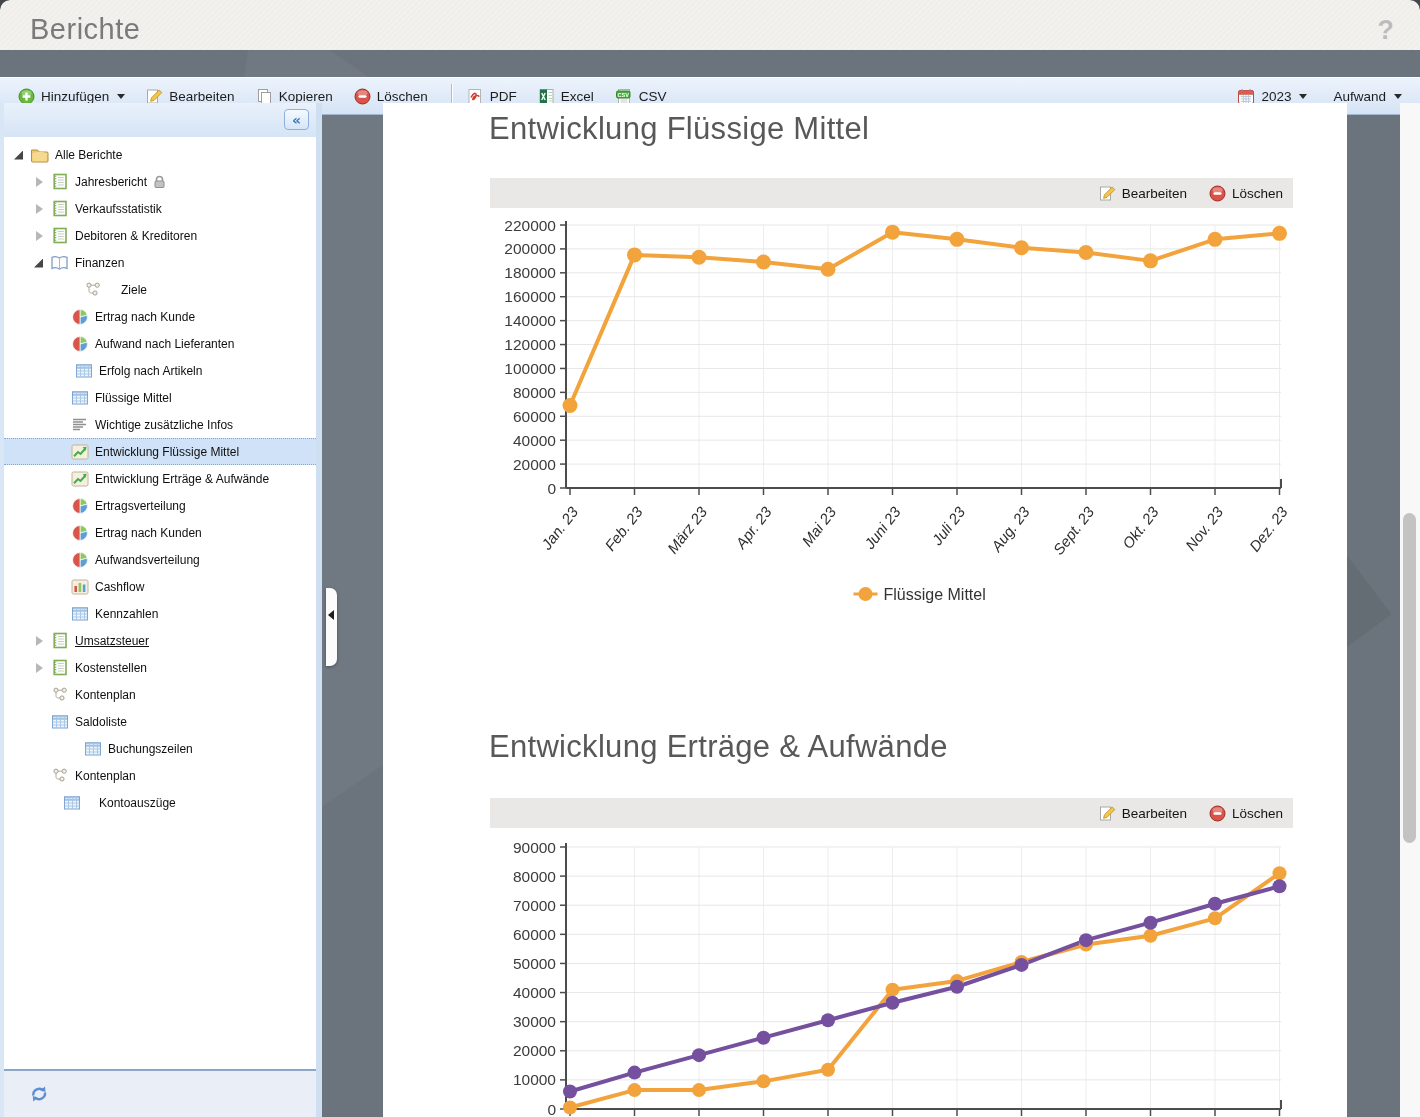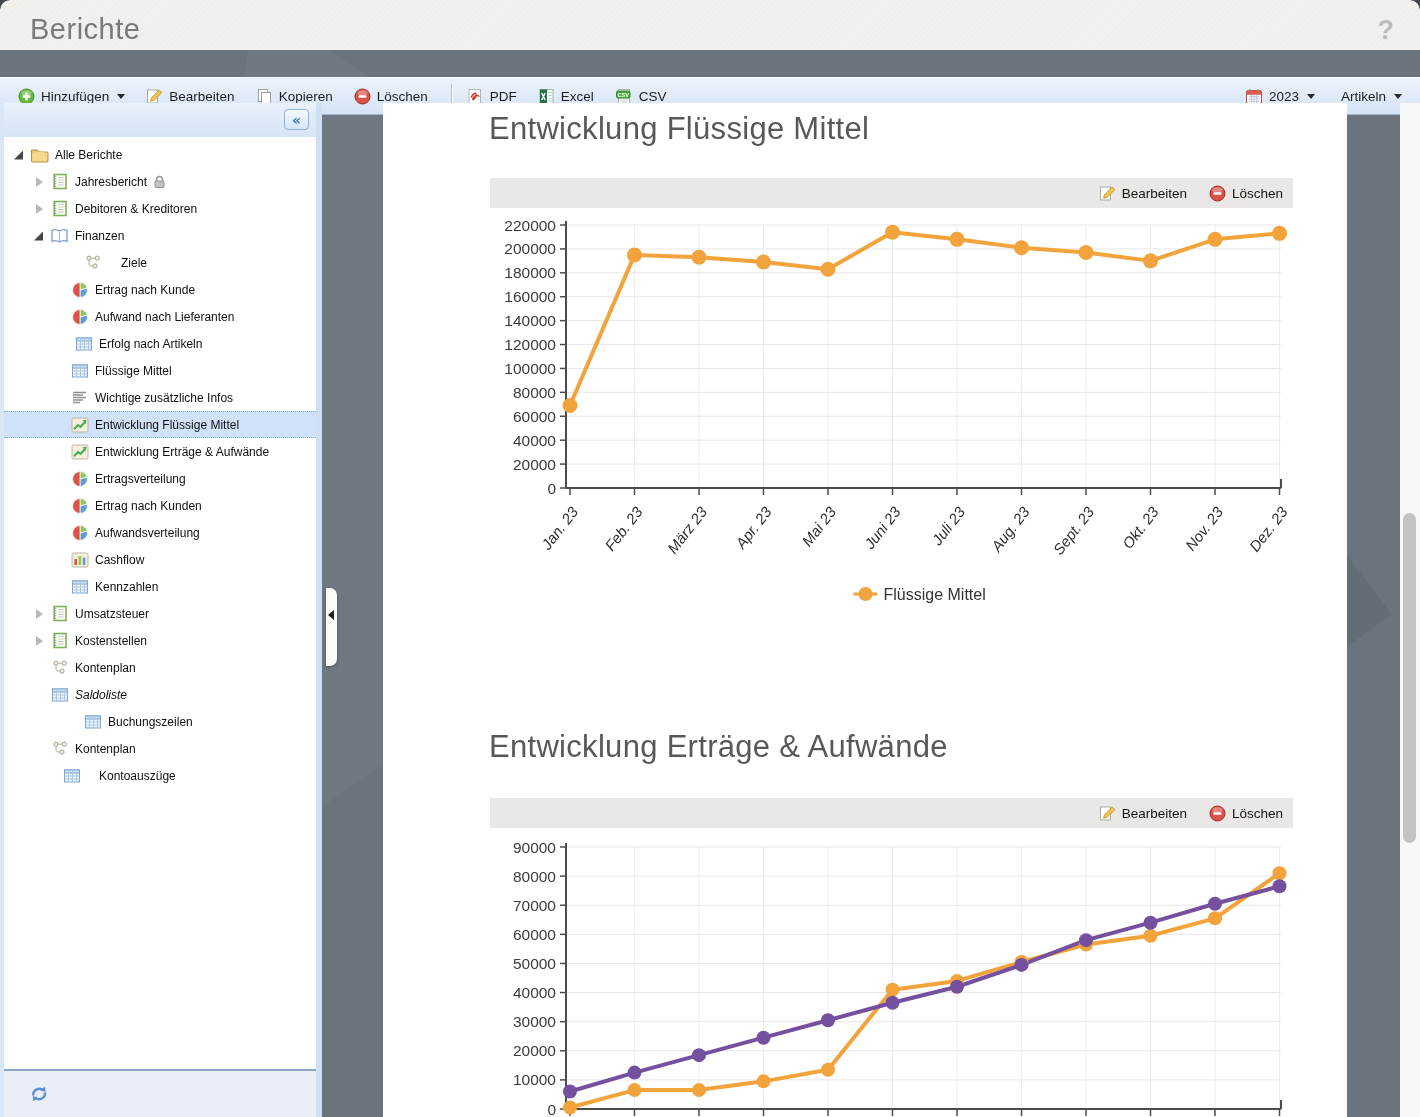--- a/index.html
+++ b/index.html
@@ -157,21 +157,21 @@
               <g stroke="#b9c7d8">
                 <path d="M3.8 8.6h10.4M3.8 11h10.4M3.8 13.4h10.4"></path>
                 <path d="M6.4 7v8M9 7v8M11.6 7v8"></path>
               </g>
             </svg>
           </span>
           <span>2023</span>
           <span class="caret"></span>
         </button>
         <button class="tb-btn">
-          <span>Artikeln</span>
+          <span>Aufwand</span>
           <span class="caret"></span>
         </button>
       </span>
   </div>
 
   <div class="sidebar">
     <div class="sidebar-header">
       <button class="collapse-btn">«</button>
     </div>
     <div class="tree" id="tree">
@@ -204,20 +204,31 @@
         </div>
         <div class="tree-row" style="padding-left: 28px;">
           <span class="expander exp-col"></span>
           <span class="icon tree-icon">
             <svg width="18" height="17" viewBox="0 0 18 17">
               <rect x="3.2" y="1.5" width="11.8" height="14" fill="#fdfefc" stroke="#7fae57" stroke-width="1.6"></rect>
               <path d="M6.8 4.5h6M6.8 7h6M6.8 9.5h6M6.8 12h6" stroke="#c4cfc0"></path>
               <path d="M4 3.2h1.3M4 5.7h1.3M4 8.2h1.3M4 10.7h1.3M4 13.2h1.3" stroke="#8b8b8b"></path>
             </svg>
           </span>
+          <span class="tree-label">Verkaufsstatistik</span>
+        </div>
+        <div class="tree-row" style="padding-left: 28px;">
+          <span class="expander exp-col"></span>
+          <span class="icon tree-icon">
+            <svg width="18" height="17" viewBox="0 0 18 17">
+              <rect x="3.2" y="1.5" width="11.8" height="14" fill="#fdfefc" stroke="#7fae57" stroke-width="1.6"></rect>
+              <path d="M6.8 4.5h6M6.8 7h6M6.8 9.5h6M6.8 12h6" stroke="#c4cfc0"></path>
+              <path d="M4 3.2h1.3M4 5.7h1.3M4 8.2h1.3M4 10.7h1.3M4 13.2h1.3" stroke="#8b8b8b"></path>
+            </svg>
+          </span>
           <span class="tree-label">Debitoren &amp; Kreditoren</span>
         </div>
         <div class="tree-row" style="padding-left: 28px;">
           <span class="expander exp-exp"></span>
           <span class="icon tree-icon">
             <svg width="19" height="16" viewBox="0 0 19 16">
               <path d="M9.5 3C7.2 1.4 4 1.4 2 2.4v11c2-1 5.2-1 7.5.7 2.3-1.7 5.5-1.7 7.5-.7v-11c-2-1-5.2-1-7.5.6z" fill="#fdfdfd" stroke="#7f9ec7" stroke-width="1.3"></path>
               <path d="M9.5 3v11.7" stroke="#9fb6d4"></path>
             </svg>
           </span>
@@ -362,21 +373,21 @@
           <span class="icon tree-icon">
             <svg width="18" height="16" viewBox="0 0 18 16">
               <rect x="1.5" y="2" width="15" height="12" fill="#eef5fd" stroke="#7aa3cf"></rect>
               <rect x="1.5" y="2" width="15" height="3" fill="#cfe1f4" stroke="#7aa3cf"></rect>
               <path d="M1.5 8h15M1.5 11h15" stroke="#aac7e6"></path>
               <path d="M5.5 2v12M9.5 2v12M13.5 2v12" stroke="#aac7e6"></path>
             </svg>
           </span>
           <span class="tree-label">Kennzahlen</span>
         </div>
-        <div class="tree-row" style="padding-left: 28px;">
+        <div class="tree-row" style="padding-left: 28px; text-decoration: underline;">
           <span class="expander exp-col"></span>
           <span class="icon tree-icon">
             <svg width="18" height="17" viewBox="0 0 18 17">
               <rect x="3.2" y="1.5" width="11.8" height="14" fill="#fdfefc" stroke="#7fae57" stroke-width="1.6"></rect>
               <path d="M6.8 4.5h6M6.8 7h6M6.8 9.5h6M6.8 12h6" stroke="#c4cfc0"></path>
               <path d="M4 3.2h1.3M4 5.7h1.3M4 8.2h1.3M4 10.7h1.3M4 13.2h1.3" stroke="#8b8b8b"></path>
             </svg>
           </span>
           <span class="tree-label">Umsatzsteuer</span>
         </div>
@@ -396,21 +407,21 @@
           <span class="icon tree-icon">
             <svg width="18" height="17" viewBox="0 0 18 17">
               <path d="M7 4.2h4.2M5 6.4v3.4c0 1.5.9 2.2 2.4 2.2H9" fill="none" stroke="#b4a998"></path>
               <circle cx="5" cy="4.2" r="2.1" fill="#f2efe9" stroke="#a8a090"></circle>
               <circle cx="13.2" cy="4.2" r="2.1" fill="#f2efe9" stroke="#a8a090"></circle>
               <circle cx="11" cy="12" r="2.1" fill="#f2efe9" stroke="#a8a090"></circle>
             </svg>
           </span>
           <span class="tree-label">Kontenplan</span>
         </div>
-        <div class="tree-row" style="padding-left: 28px; font-style: italic;">
+        <div class="tree-row" style="padding-left: 28px;">
           <span class="expander"></span>
           <span class="icon tree-icon">
             <svg width="18" height="16" viewBox="0 0 18 16">
               <rect x="1.5" y="2" width="15" height="12" fill="#eef5fd" stroke="#7aa3cf"></rect>
               <rect x="1.5" y="2" width="15" height="3" fill="#cfe1f4" stroke="#7aa3cf"></rect>
               <path d="M1.5 8h15M1.5 11h15" stroke="#aac7e6"></path>
               <path d="M5.5 2v12M9.5 2v12M13.5 2v12" stroke="#aac7e6"></path>
             </svg>
           </span>
           <span class="tree-label">Saldoliste</span>

